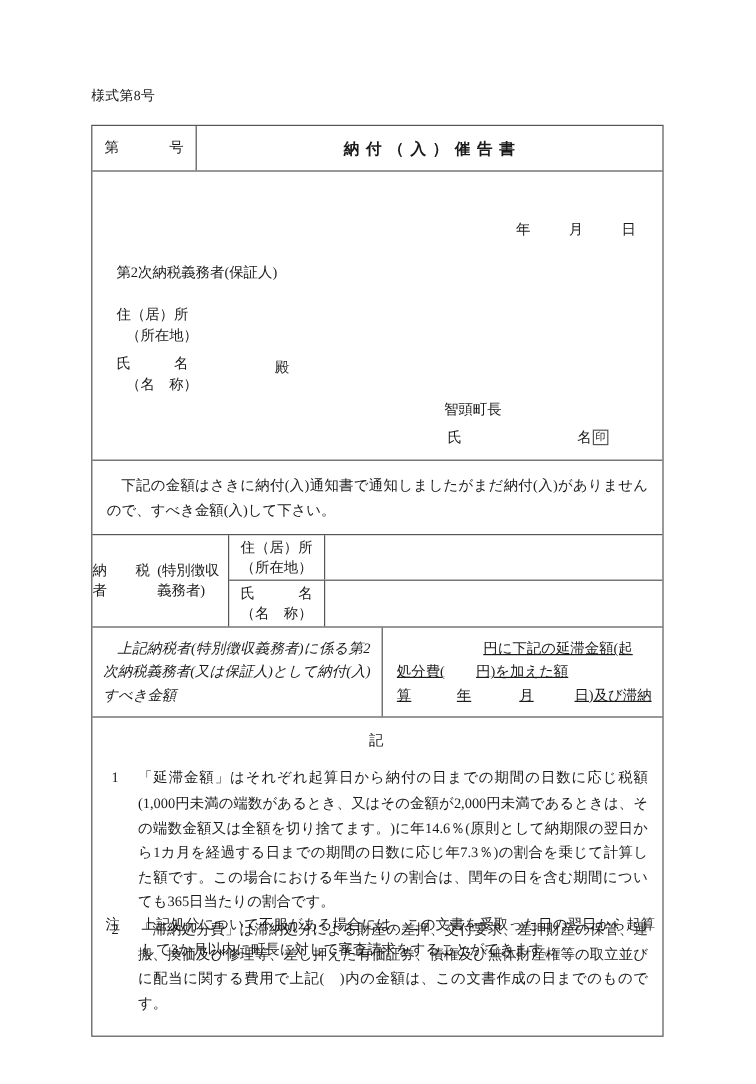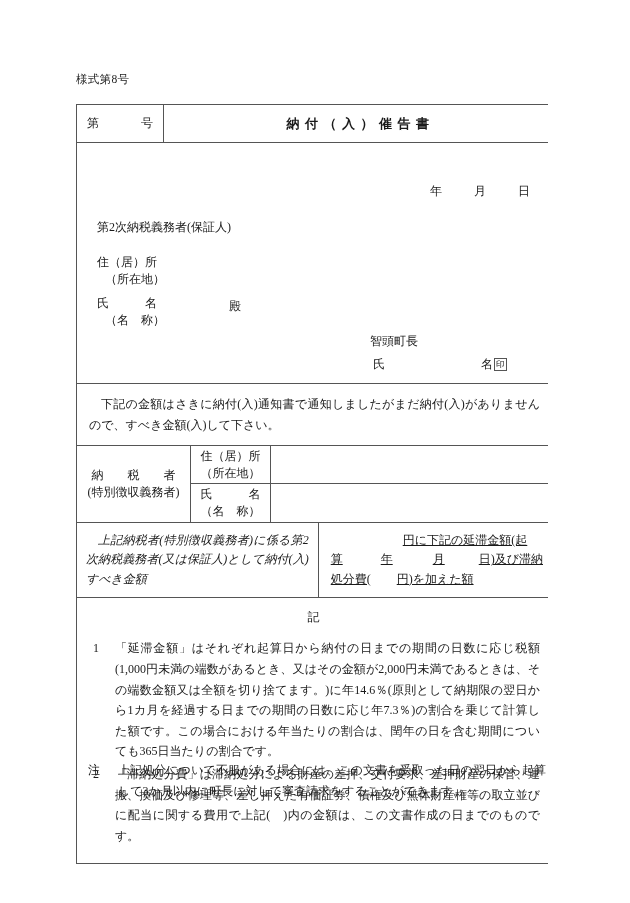--- a/index.html
+++ b/index.html
@@ -13,20 +13,21 @@
     height: 903px;
     font-family: "Liberation Serif", "DejaVu Serif", serif;
     color: #1a1a1a;
     -webkit-font-smoothing: antialiased;
   }
   .page {
     position: relative;
     width: 548px;
     height: 903px;
     overflow: hidden;
+    padding-left: 13px;
   }
 
   
   .form-no {
     position: absolute;
     left: 76px;
     top: 72px;
     font-size: 11.5px;
     letter-spacing: 0.3px;
     white-space: nowrap;
@@ -144,21 +145,21 @@
     text-align: justify;
     text-justify: inter-ideograph;
   }
   .notice p { margin: 0; text-indent: 1em; }
 
   
   .tp-row { height: 38px; }
   .tp-label {
     width: 114px;
     display: flex;
-    flex-direction: column;
+    flex-direction: row;
     align-items: center;
     justify-content: center;
     font-size: 12px;
     line-height: 1.4;
     box-sizing: border-box;
   }
   .tp-sub {
     width: 80px;
     display: flex;
     flex-direction: column;
@@ -313,22 +314,22 @@
         </div>
       </div>
     </div>
 
     <div class="row amt-row brd-b">
       <div class="amt-left brd-r">
         <p>上記納税者(特別徴収義務者)に係る第2次納税義務者(又は保証人)として納付(入)すべき金額</p>
       </div>
       <div class="amt-right">
         <span class="l"><span class="pad-yen"></span><span>円に下記の延滞金額(起</span></span>
+        <span class="l"><span>処分費(</span><span class="g4"></span><span>円)を加えた額</span></span>
         <span class="l"><span>算</span><span class="g1"></span><span>年</span><span class="g2"></span><span>月</span><span class="g3"></span><span>日)及び滞納</span></span>
-        <span class="l"><span>処分費(</span><span class="g4"></span><span>円)を加えた額</span></span>
       </div>
     </div>
 
     <div class="ki-sec">
       <div class="ki-mark">記</div>
 
       <div class="note-item">
         <div class="note-num">1</div>
         <div class="note-body">「延滞金額」はそれぞれ起算日から納付の日までの期間の日数に応じ税額(1,000円未満の端数があるとき、又はその金額が2,000円未満であるときは、その端数金額又は全額を切り捨てます。)に年14.6％(原則として納期限の翌日から1カ月を経過する日までの期間の日数に応じ年7.3％)の割合を乗じて計算した額です。この場合における年当たりの割合は、閏年の日を含む期間についても365日当たりの割合です。</div>
       </div>

